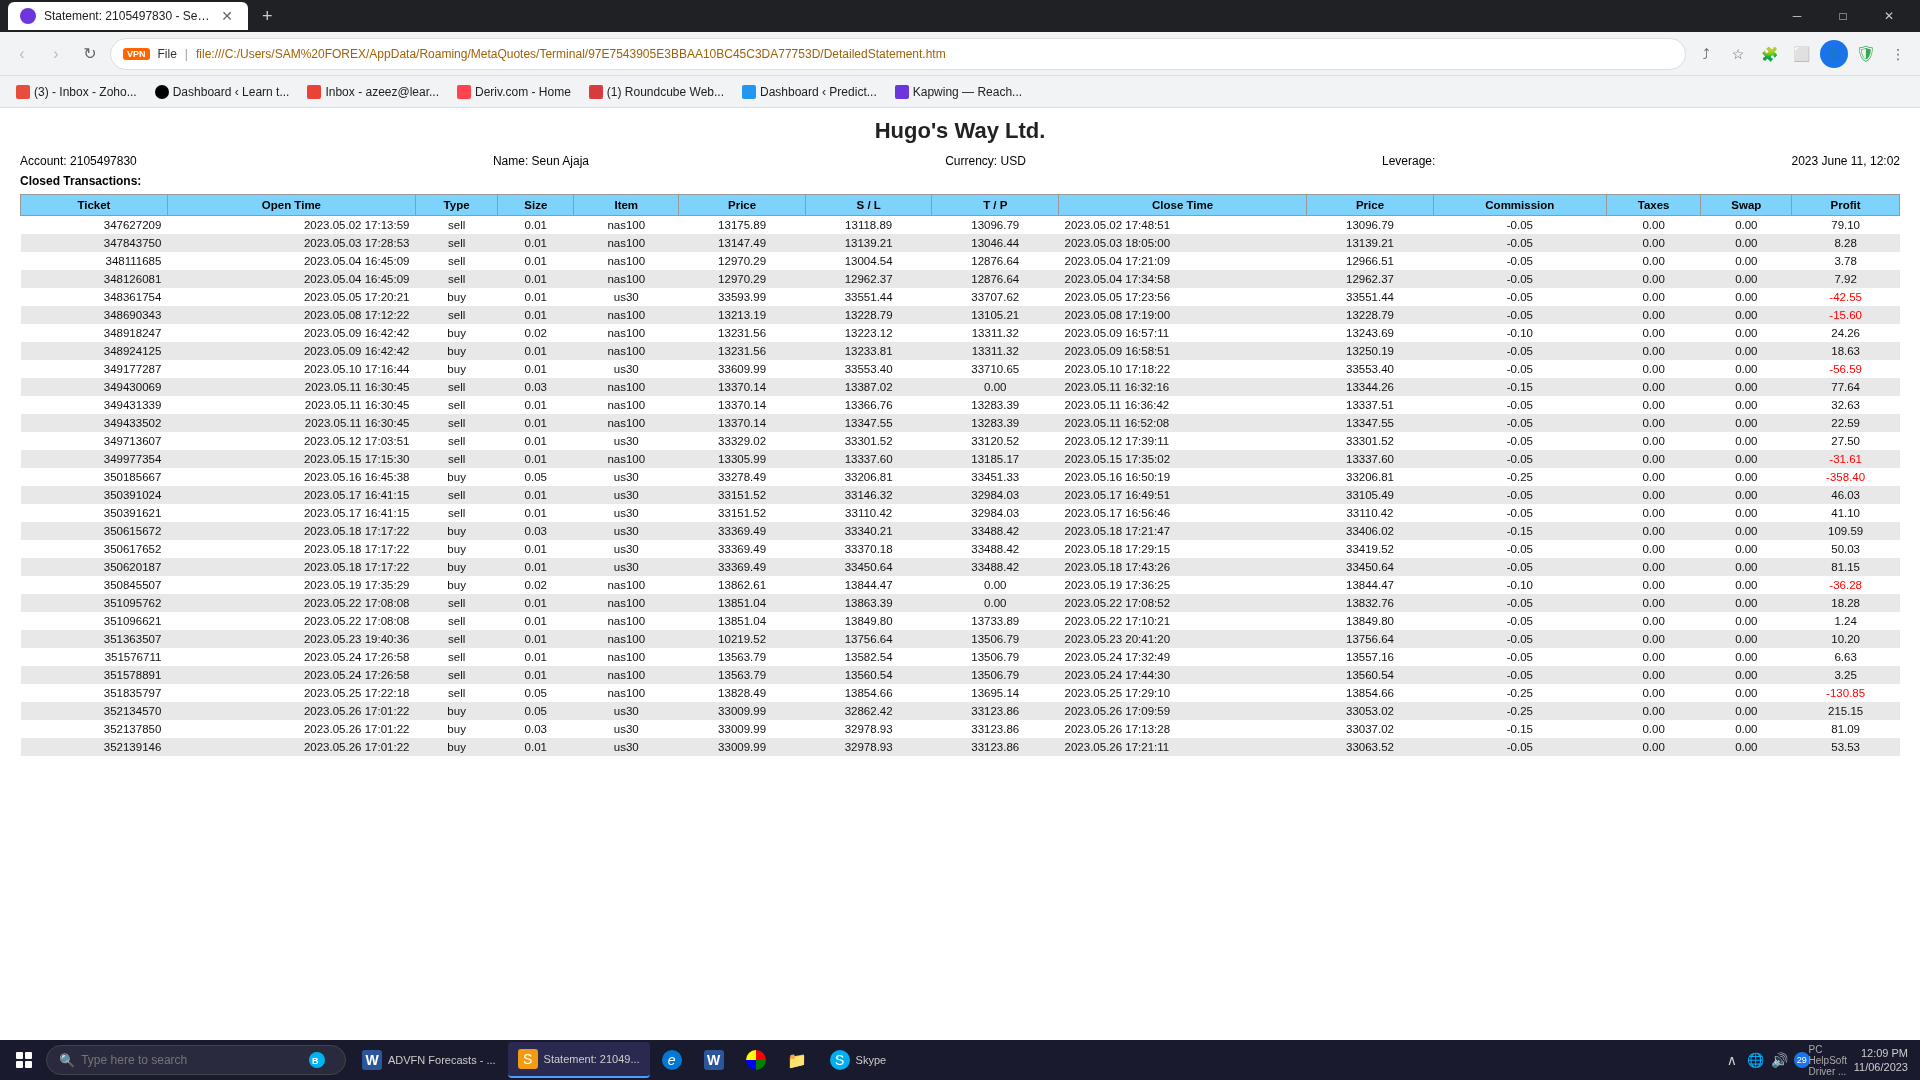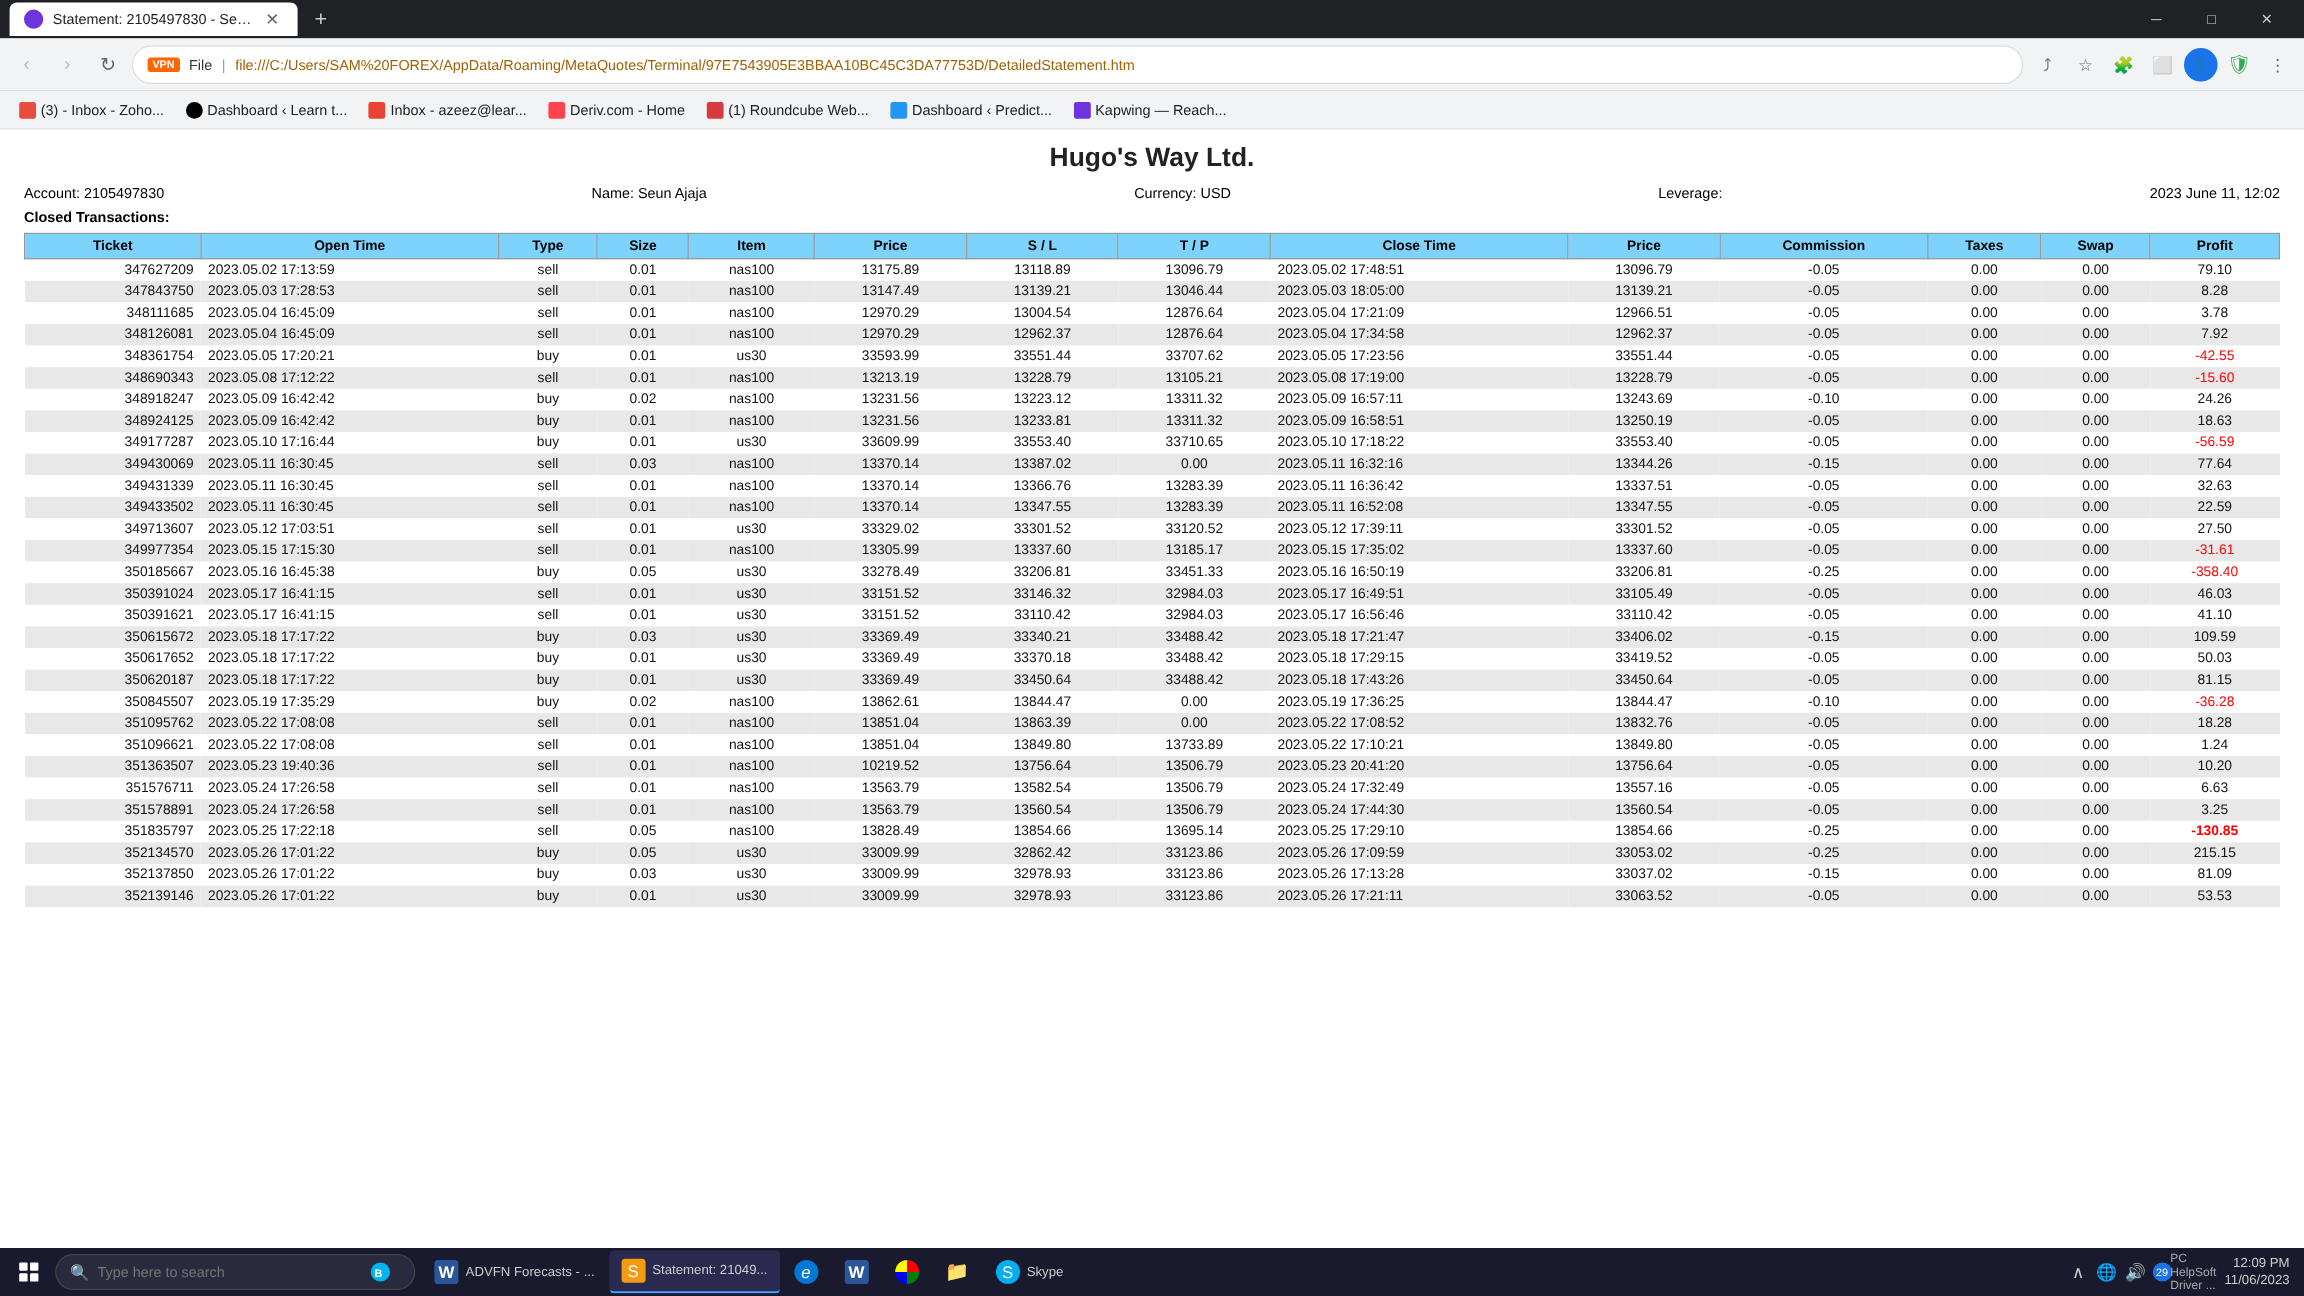--- a/index.html
+++ b/index.html
@@ -217,21 +217,21 @@
       padding: 3px 6px;
       text-align: center;
       border: none;
       font-size: 11.5px;
       color: #111;
     }
     tbody td:first-child {
       text-align: right;
     }
     tbody td:nth-child(2) {
-      text-align: left;
+      text-align: right;
       margin-left: 33px;
     }
     tbody td:nth-child(9) {
       text-align: left;
     }
 
     
     .taskbar {
       position: fixed;
       bottom: 0;
@@ -883,21 +883,21 @@
           <td>0.05</td>
           <td>nas100</td>
           <td>13828.49</td>
           <td>13854.66</td>
           <td>13695.14</td>
           <td>2023.05.25 17:29:10</td>
           <td>13854.66</td>
           <td>-0.25</td>
           <td>0.00</td>
           <td>0.00</td>
-          <td style="color: red; font-weight: bold;">-130.85</td>
+          <td style="color: red;">-130.85</td>
         </tr>
         <tr>
           <td>352134570</td>
           <td>2023.05.26 17:01:22</td>
           <td>buy</td>
           <td>0.05</td>
           <td>us30</td>
           <td>33009.99</td>
           <td>32862.42</td>
           <td>33123.86</td>

